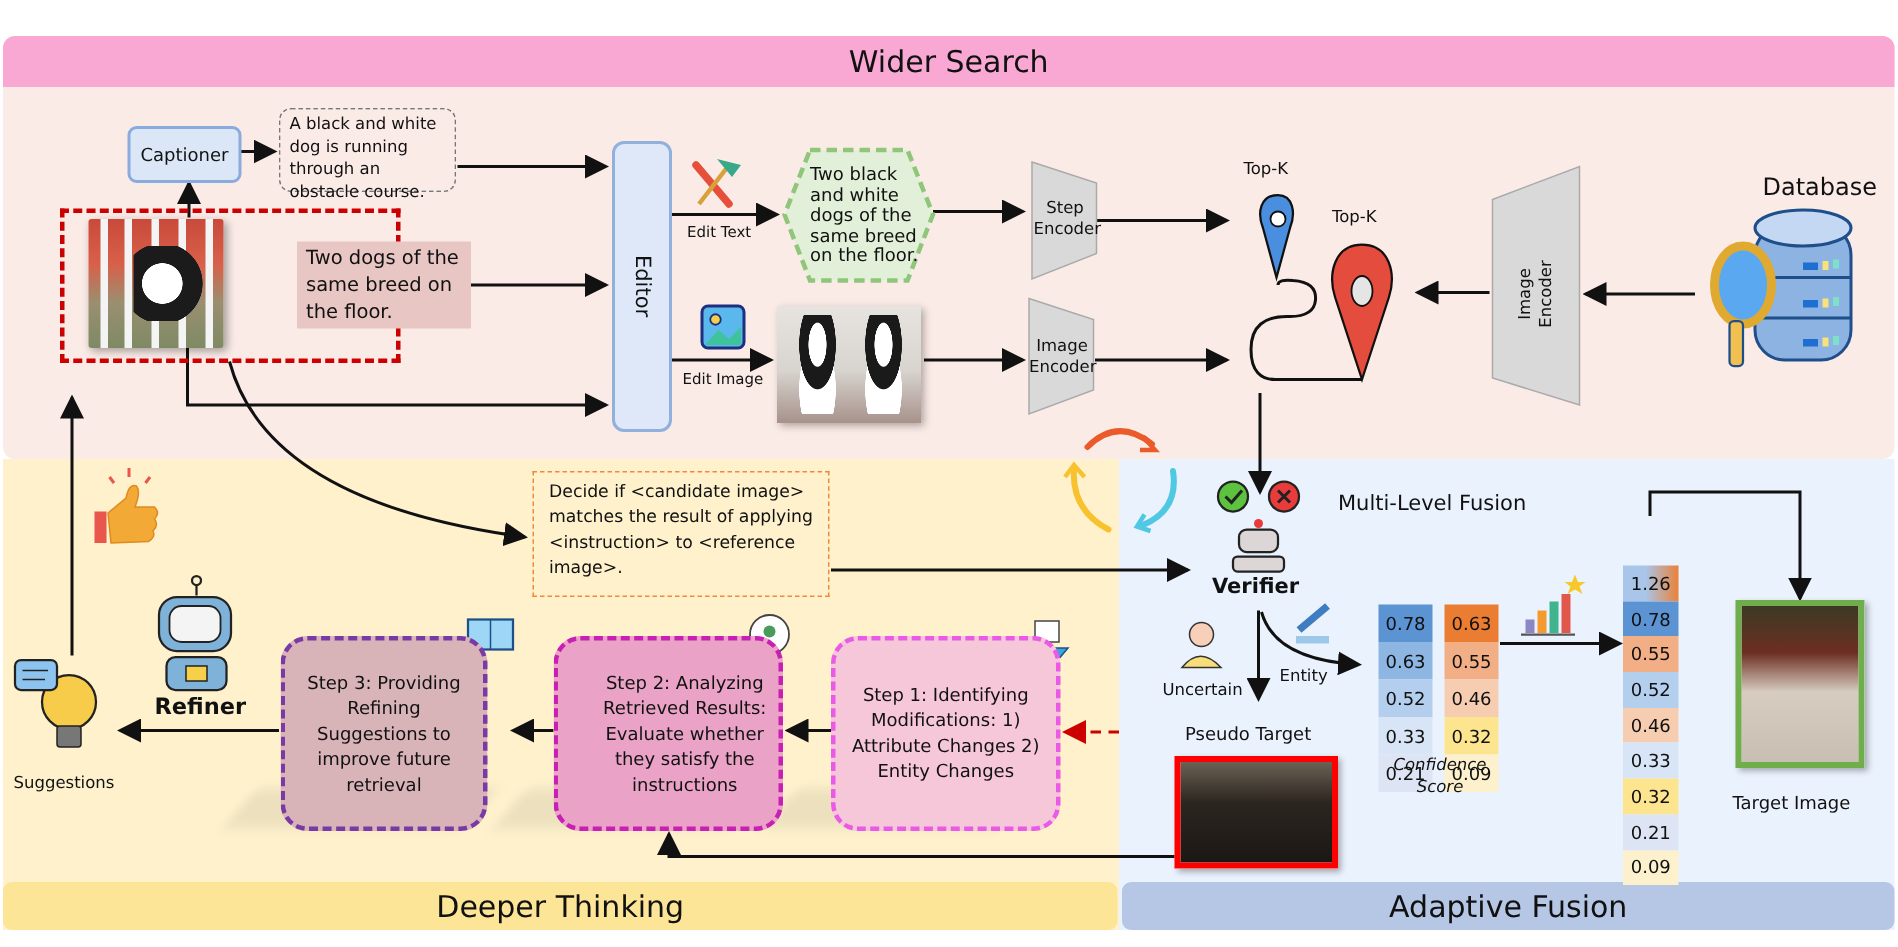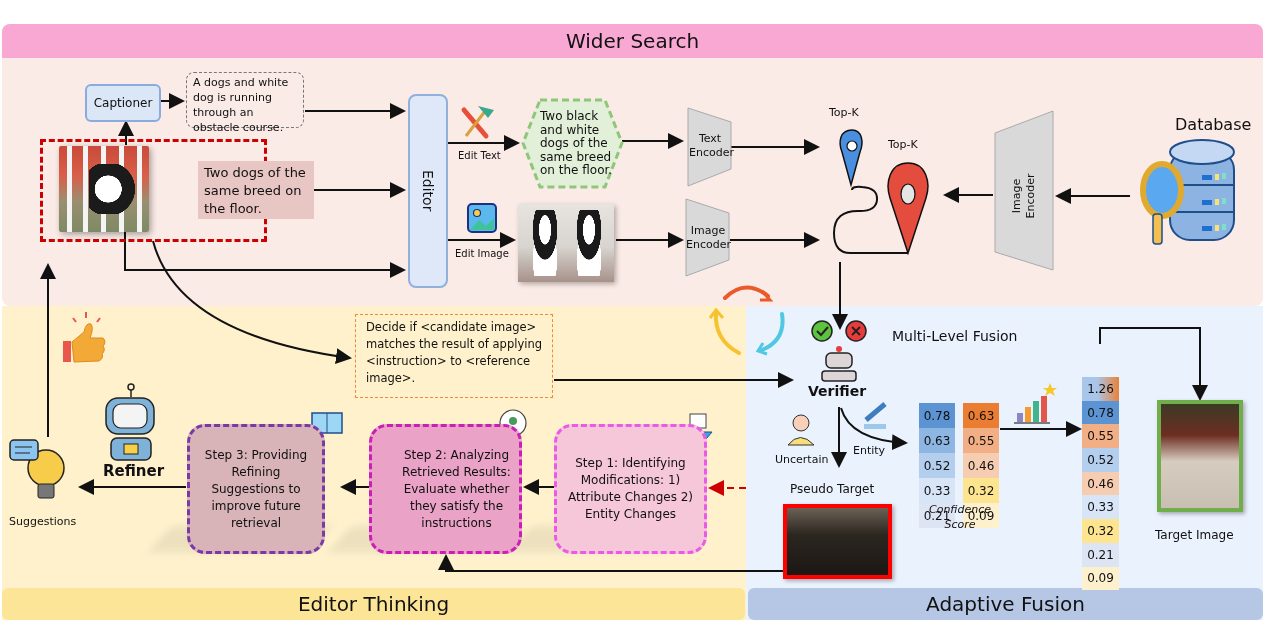--- a/index.html
+++ b/index.html
@@ -45,21 +45,21 @@
   .target-img{left:1157px;top:400px;width:86px;height:112px;border:4px solid #6fae4b;box-sizing:border-box;background:linear-gradient(180deg,#3b3a24 0%,#6d2e22 30%,#d6ccbf 55%,#c8beb1 100%);box-shadow:2px 2px 4px rgba(0,0,0,.3);}
   .cs-label{font-size:11px;text-align:center;line-height:15px;font-style:italic;}
 </style>
 </head>
 <body>
 
 <div class="abs region-wider"></div>
 <div class="abs region-deeper"></div>
 <div class="abs region-adaptive"></div>
 <div class="abs banner banner-wider">Wider Search</div>
-<div class="abs banner banner-deeper">Editor Thinking</div>
+<div class="abs banner banner-deeper">Deeper Thinking</div>
 <div class="abs banner banner-adaptive">Adaptive Fusion</div>
 
 <svg class="abs" style="left:0;top:0" width="1265" height="631">
   <defs>
     <marker id="ah" markerWidth="8" markerHeight="8" refX="7" refY="4" orient="auto">
         <path d="M0,0 L8,4 L0,8 z" fill="#111"></path>
       </marker>
     <marker id="ahr" markerWidth="8" markerHeight="8" refX="7" refY="4" orient="auto">
         <path d="M0,0 L8,4 L0,8 z" fill="#c00"></path>
       </marker>
@@ -207,42 +207,42 @@
       <rect x="1033" y="401" width="6" height="21" fill="#3fb48e"></rect>
       <rect x="1041" y="396" width="6" height="26" fill="#e1574b"></rect>
     <line x1="1014" y1="423" x2="1050" y2="423" stroke="#555" stroke-width="1.5"></line>
     <polygon points="1050,383 1052,388 1057,388 1053,391 1055,396 1050,393 1045,396 1047,391 1043,388 1048,388" fill="#f7c82a"></polygon>
   </g>
 </svg>
 
 <div class="abs captioner">
     <span>Captioner</span>
   </div>
-<div class="abs caption-box">A dogs and white dog is running through an obstacle course.</div>
+<div class="abs caption-box">A black and white dog is running through an obstacle course.</div>
 <div class="abs ref-frame"></div>
 <div class="abs ref-img">
   <div class="pole" style="left:8px"></div>
     <div class="pole" style="left:24px"></div>
     <div class="pole" style="left:42px"></div>
     <div class="pole" style="left:60px"></div>
     <div class="pole" style="left:78px"></div>
   <div class="dog"></div>
 </div>
 <div class="abs ref-text">Two dogs of the same breed on the floor.</div>
 <div class="abs editor">
     <span>Editor</span>
   </div>
 <div class="abs label-small" style="left:458px;top:150px">Edit Text</div>
 <div class="abs label-small" style="left:455px;top:248px">Edit Image</div>
 <div class="abs hex-text">Two black and white dogs of the same breed on the floor.</div>
 <div class="abs edited-img">
   <div class="d" style="left:8px"></div>
     <div class="d" style="left:52px"></div>
 </div>
-<div class="abs encoder-label" style="left:689px;top:132px;width:42px">Text Encoder</div>
+<div class="abs encoder-label" style="left:689px;top:132px;width:42px">Step Encoder</div>
 <div class="abs encoder-label" style="left:686px;top:224px;width:44px">Image Encoder</div>
 <div class="abs encoder-label" style="left:996px;top:182px;width:56px;transform:rotate(-90deg);white-space:normal">Image Encoder</div>
 <div class="abs topk" style="left:829px;top:106px">Top-K</div>
 <div class="abs topk" style="left:888px;top:138px">Top-K</div>
 <div class="abs database-label" style="left:1175px;top:115px">Database</div>
 
 <div class="abs instr-box">Decide if &lt;candidate image&gt; matches the result of applying &lt;instruction&gt; to &lt;reference image&gt;.</div>
 <div class="abs refiner-label" style="left:103px;top:462px">Refiner</div>
 <div class="abs label-small" style="left:9px;top:515px;font-size:11px">Suggestions</div>
 <div class="abs shadow" style="left:160px;top:526px;width:160px;height:26px"></div>

